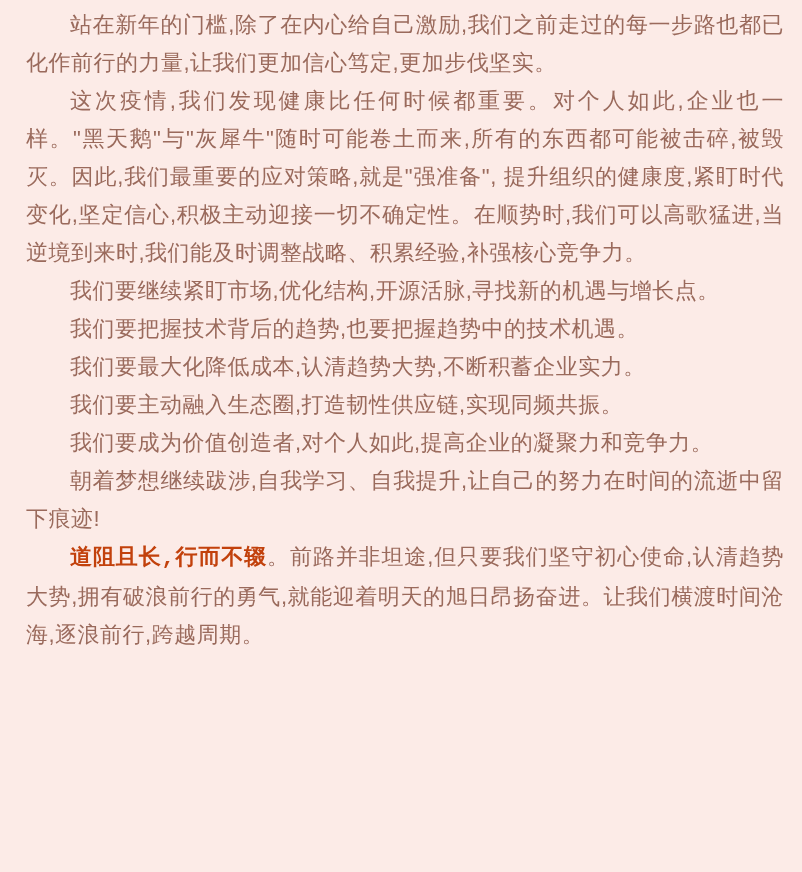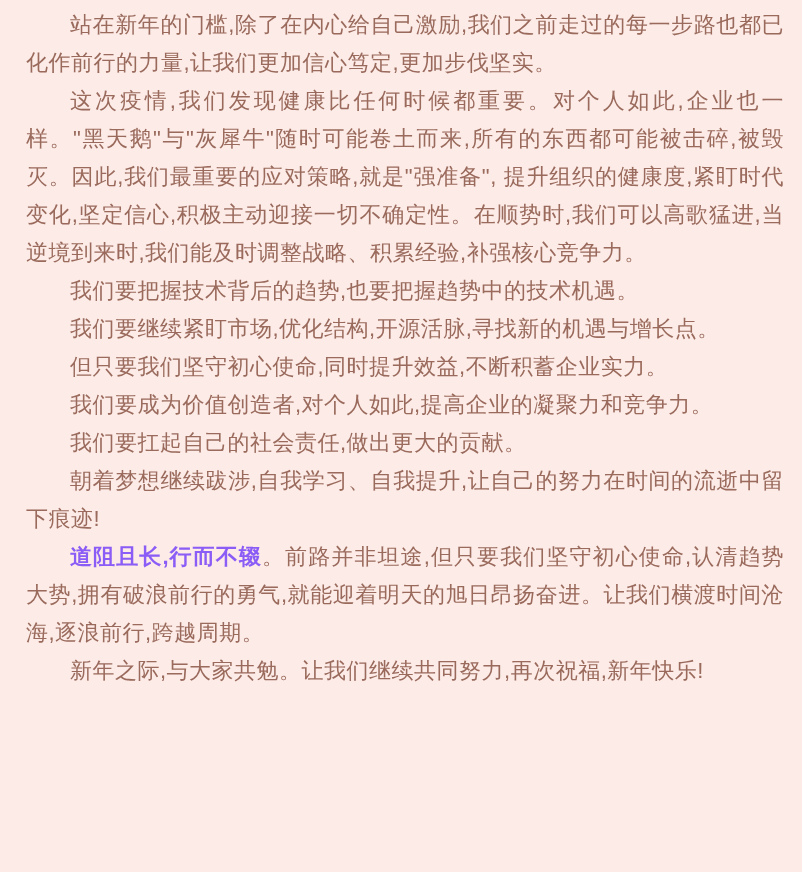--- a/index.html
+++ b/index.html
@@ -35,21 +35,20 @@
     font-weight: bold;
     color: #8c5846;
   }
 </style>
 </head>
 <body>
 
 <div class="doc" style="background: rgb(252, 235, 231); color: rgb(154, 106, 92);">
     <p>站在新年的门槛,除了在内心给自己激励,我们之前走过的每一步路也都已化作前行的力量,让我们更加信心笃定,更加步伐坚实。</p>
     <p>这次疫情,我们发现健康比任何时候都重要。对个人如此,企业也一样。"黑天鹅"与"灰犀牛"随时可能卷土而来,所有的东西都可能被击碎,被毁灭。因此,我们最重要的应对策略,就是"强准备", 提升组织的健康度,紧盯时代变化,坚定信心,积极主动迎接一切不确定性。在顺势时,我们可以高歌猛进,当逆境到来时,我们能及时调整战略、积累经验,补强核心竞争力。</p>
+    <p>我们要继续紧盯市场,优化结构,开源活脉,寻找新的机遇与增长点。</p>
     <p>我们要把握技术背后的趋势,也要把握趋势中的技术机遇。</p>
-    <p>我们要继续紧盯市场,优化结构,开源活脉,寻找新的机遇与增长点。</p>
-    <p>但只要我们坚守初心使命,同时提升效益,不断积蓄企业实力。</p>
+    <p>我们要最大化降低成本,认清趋势大势,不断积蓄企业实力。</p>
+    <p>我们要主动融入生态圈,打造韧性供应链,实现同频共振。</p>
     <p>我们要成为价值创造者,对个人如此,提高企业的凝聚力和竞争力。</p>
-    <p>我们要扛起自己的社会责任,做出更大的贡献。</p>
     <p>朝着梦想继续跋涉,自我学习、自我提升,让自己的努力在时间的流逝中留下痕迹!</p>
-    <p><b class="lead" style="color: #8b5cf6;">道阻且长,行而不辍</b>。前路并非坦途,但只要我们坚守初心使命,认清趋势大势,拥有破浪前行的勇气,就能迎着明天的旭日昂扬奋进。让我们横渡时间沧海,逐浪前行,跨越周期。</p>
-    <p>新年之际,与大家共勉。让我们继续共同努力,再次祝福,新年快乐!</p>
+    <p><b class="lead" style="color: #c2410c; font-family: Liberation Mono, monospace;">道阻且长,行而不辍</b>。前路并非坦途,但只要我们坚守初心使命,认清趋势大势,拥有破浪前行的勇气,就能迎着明天的旭日昂扬奋进。让我们横渡时间沧海,逐浪前行,跨越周期。</p>
   </div>
 
 </body></html>

